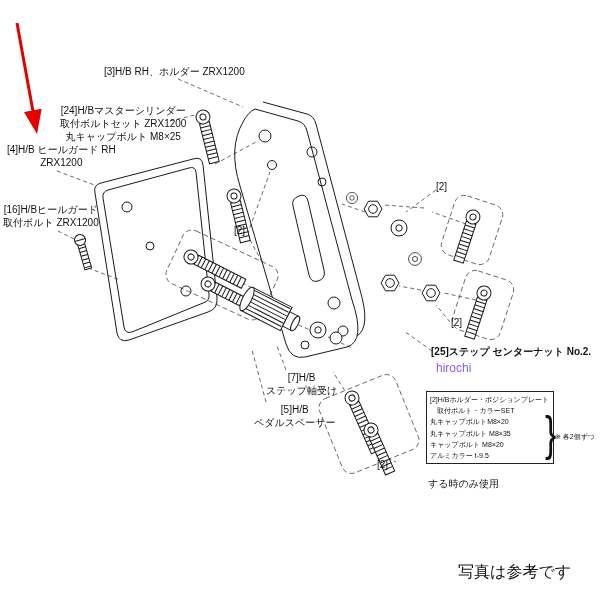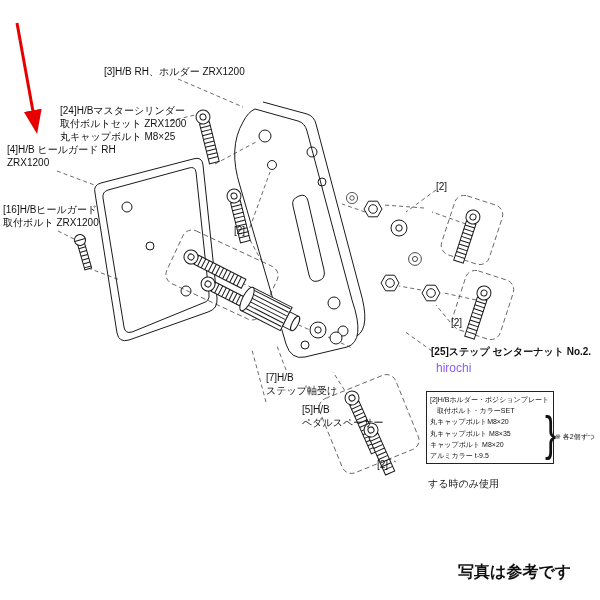--- a/index.html
+++ b/index.html
@@ -5,39 +5,40 @@
   html,body{margin:0;padding:0;}
   body{
     width:600px;height:600px;position:relative;overflow:hidden;
     background:#ffffff;color:#111;
     font-family:"Liberation Sans","DejaVu Sans",sans-serif;
   }
   svg.diagram{position:absolute;left:0;top:0;}
   .label{
     position:absolute;font-size:10px;line-height:1.3;color:#111;
     white-space:pre-line;
+    text-align:center;
   }
   .marker{position:absolute;font-size:10px;color:#111;}
   .parts-box{
     position:absolute;left:426px;top:391px;width:120px;
     border:1px solid #222;padding:2px 3px;
     font-size:7px;line-height:1.6;color:#111;
   }
   .parts-box div{white-space:nowrap;}
   .brace{
     position:absolute;left:545px;top:410px;font-size:48px;line-height:1;
     color:#111;transform:scaleX(0.7);transform-origin:left top;
   }
   .each-note{position:absolute;left:555px;top:432px;font-size:7px;white-space:nowrap;}
   .dashed-note{position:absolute;left:428px;top:477px;font-size:10px;line-height:1.45;}
   .dashed-note .dashbox{
     display:inline-block;width:16px;height:9px;border:1px dashed #333;
     margin:0 3px;vertical-align:middle;
   }
-  .caption{position:absolute;left:458px;top:562px;font-size:16px;font-weight:700;}
+  .caption{position:absolute;left:458px;top:562px;font-size:16px;font-weight:400;}
   .watermark{position:absolute;left:436px;top:361px;font-size:12px;color:#8b5cf6;}
 </style>
 </head>
 <body>
 
 <svg class="diagram" width="600" height="600" viewBox="0 0 600 600">
   <defs>
     <marker id="arrowhead" markerWidth="9" markerHeight="8" refX="6" refY="3" orient="auto">
       <path d="M0,0 L8,3 L0,6 Z" fill="#e60000"></path>
     </marker>
@@ -159,21 +160,21 @@
 <div class="label" style="left:60px;top:104px;">[24]H/Bマスターシリンダー
 取付ボルトセット ZRX1200
 丸キャップボルト M8×25</div>
 <div class="label" style="left:7px;top:143px;">[4]H/B ヒールガード RH
 ZRX1200</div>
 <div class="label" style="left:3px;top:203px;">[16]H/Bヒールガード
 取付ボルト ZRX1200</div>
 <div class="label" style="left:431px;top:345px;font-weight:bold;">[25]ステップ センターナット No.2.</div>
 <div class="label" style="left:266px;top:371px;">[7]H/B
 ステップ軸受け</div>
-<div class="label" style="left:254px;top:403px;margin-left:48px;">[5]H/B
+<div class="label" style="left:254px;top:403px;">[5]H/B
 ペダルスペーサー</div>
 
 <span class="marker" style="left:234px;top:225px;">[2]</span>
 <span class="marker" style="left:436px;top:181px;">[2]</span>
 <span class="marker" style="left:451px;top:317px;">[2]</span>
 <span class="marker" style="left:377px;top:459px;">[2]</span>
 
 <div class="parts-box">
   <div>[2]H/Bホルダー・ポジションプレート</div>
   <div>　取付ボルト・カラーSET</div>

